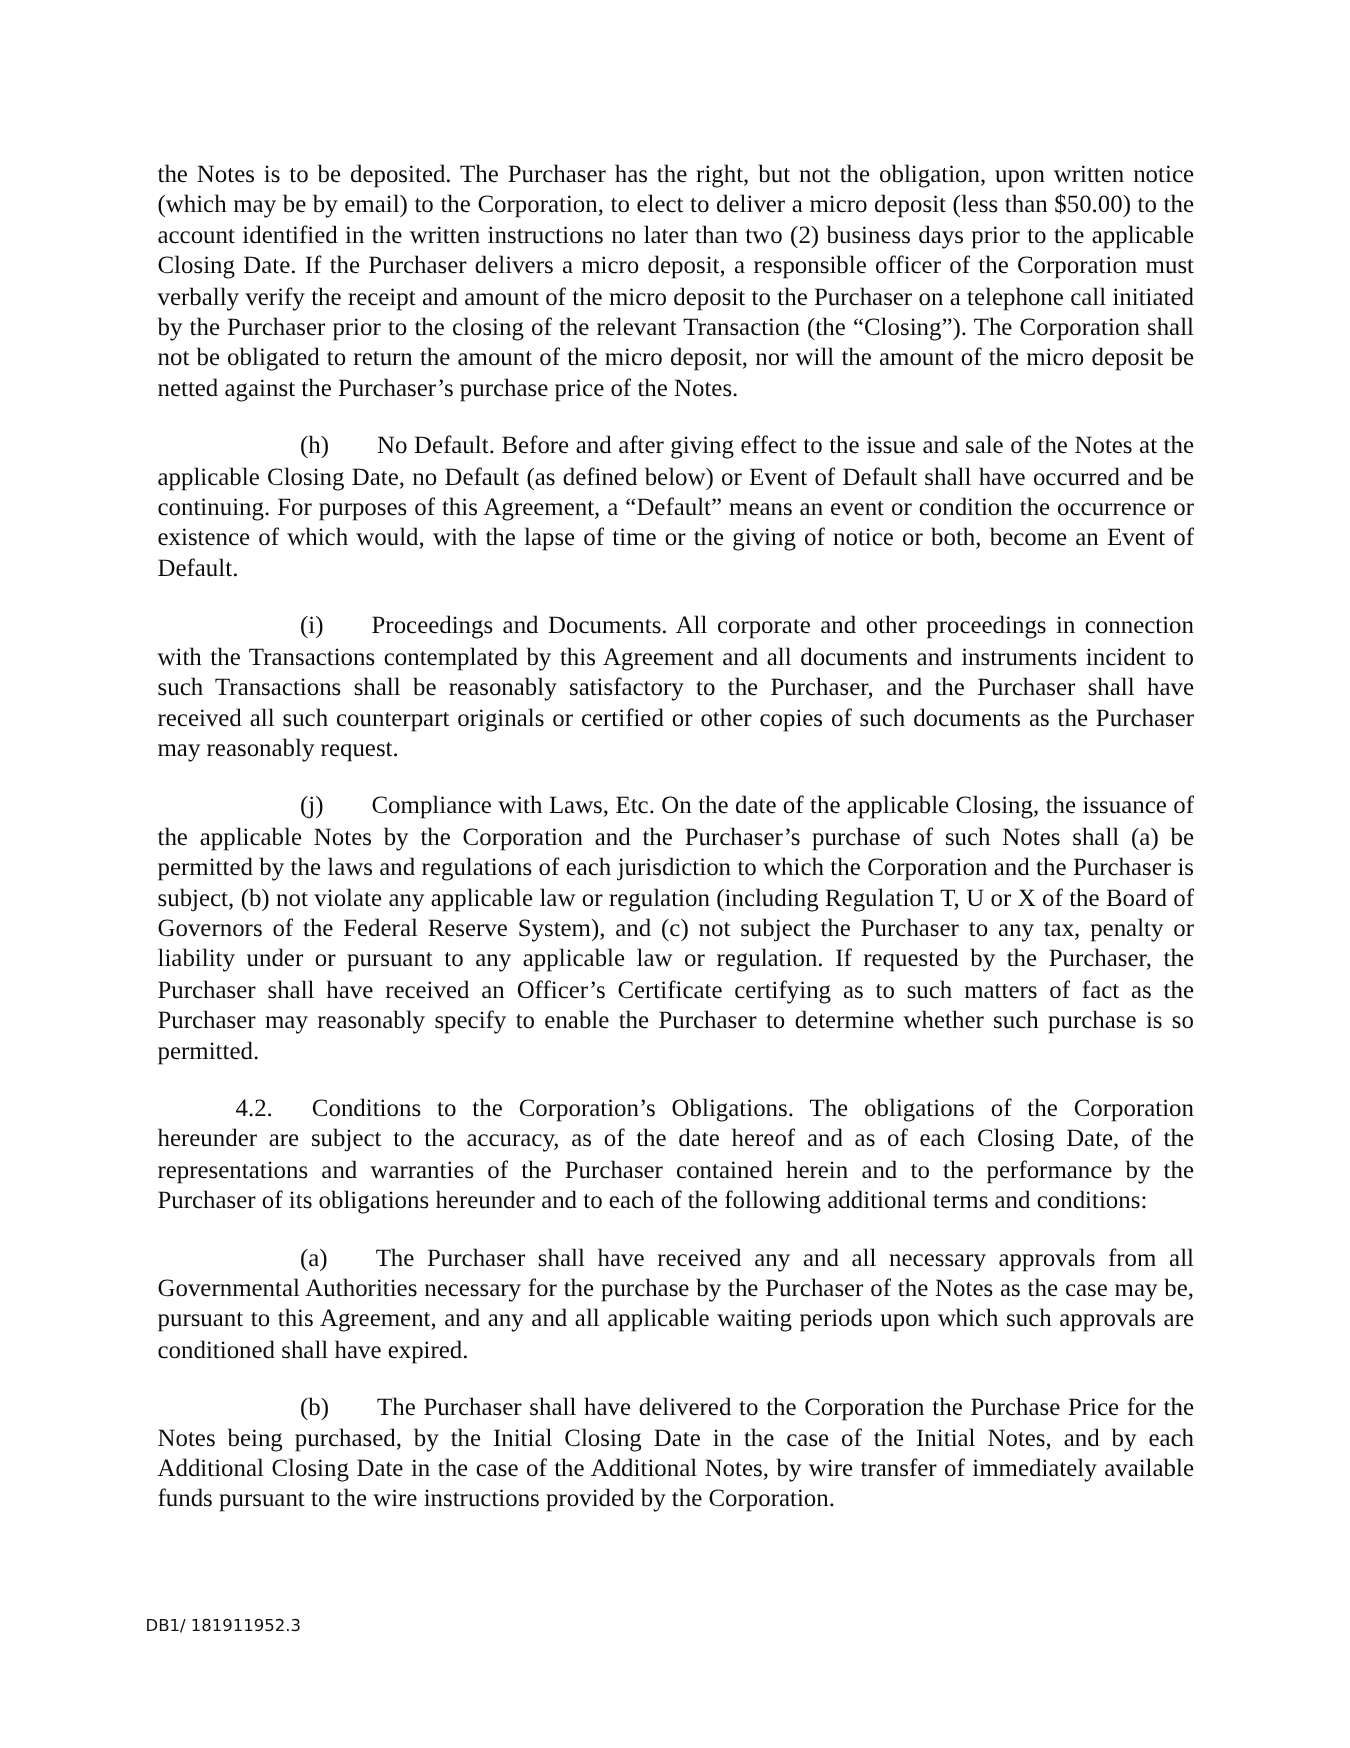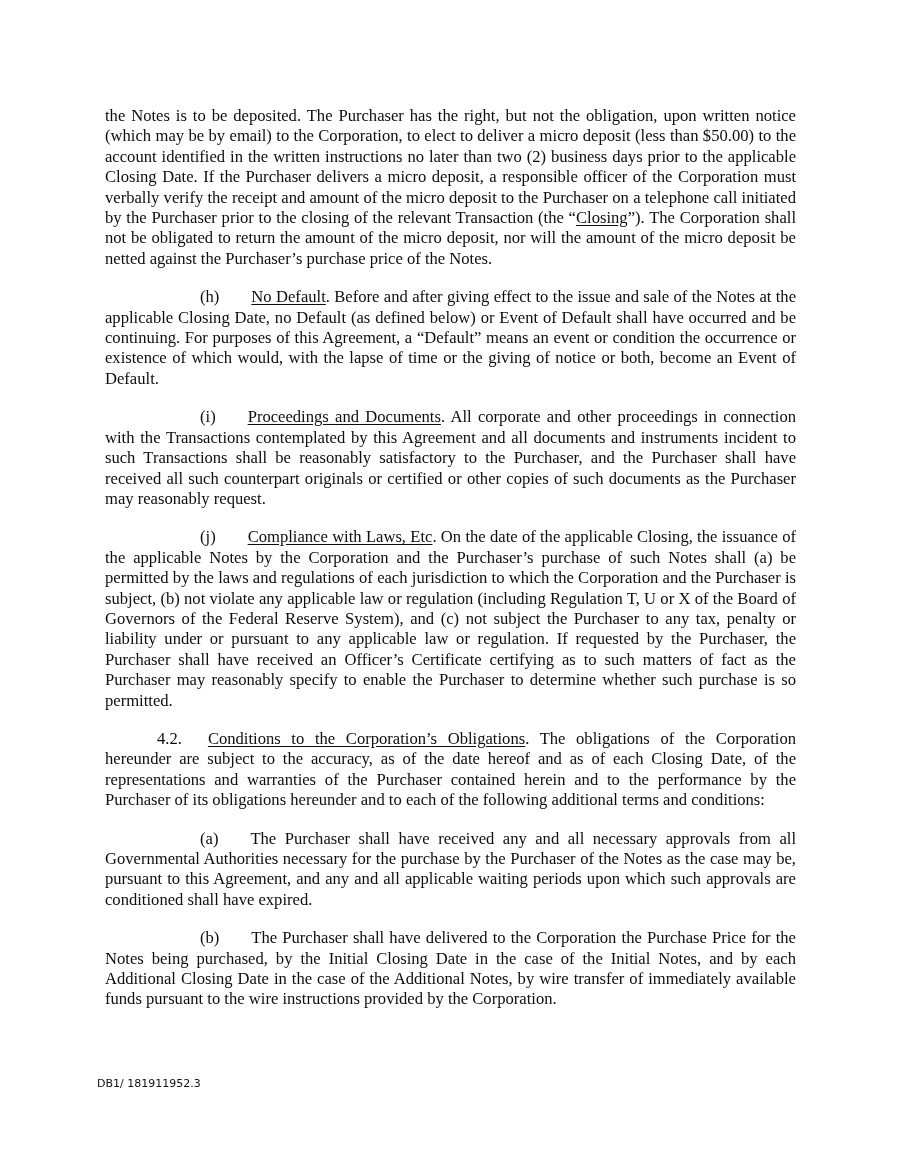--- a/index.html
+++ b/index.html
@@ -21,21 +21,20 @@
     margin: 0 0 18px 0;
     font-size: 16.6px;
     line-height: 20.4px;
     text-align: justify;
   }
   .para.sub  { text-indent: 95px; margin-top: 12px; }
   .para.sect { text-indent: 52px; }
   .tab   { display: inline-block; width: 32px; }
   .tab-s { display: inline-block; width: 26px; }
   .u {
-    text-decoration: underline;
     text-underline-offset: 2px;
   }
   .footer {
     position: absolute;
     left: 97px;
     top: 1077px;
     font-family: "DejaVu Sans", sans-serif;
     font-size: 11px;
     color: #111;
   }

